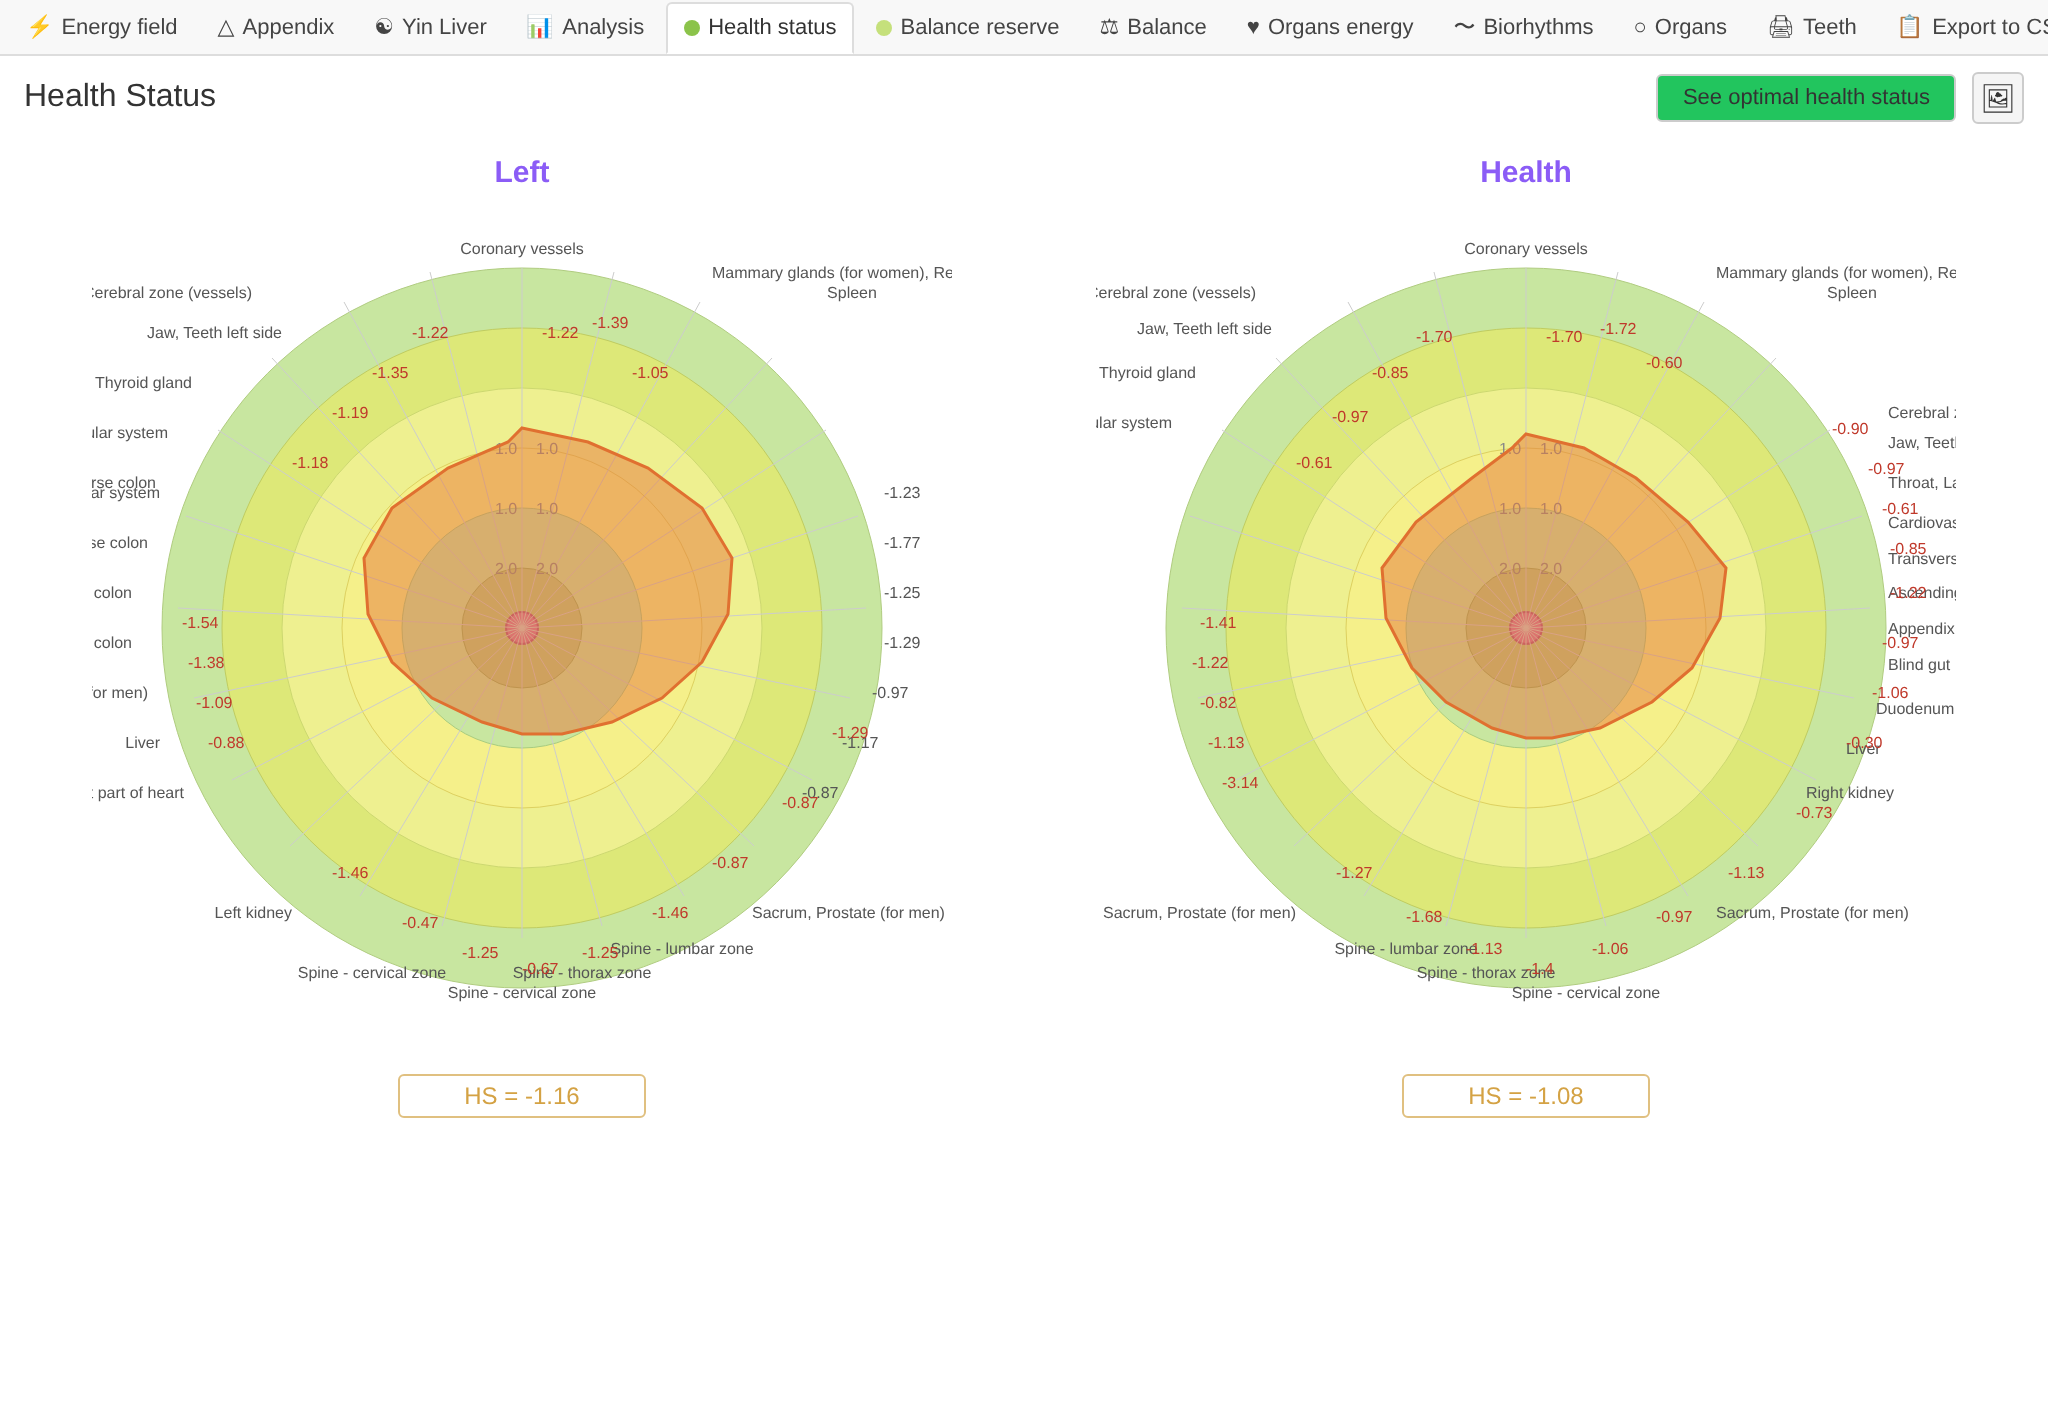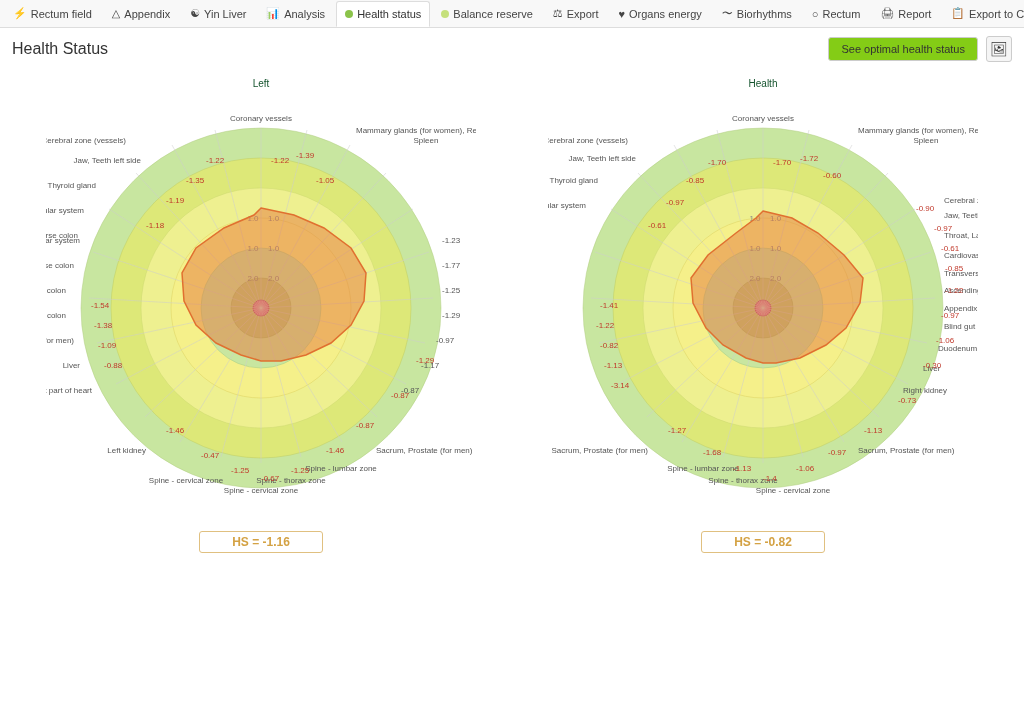--- a/index.html
+++ b/index.html
@@ -53,21 +53,21 @@
     .header-right {
       display: flex;
       align-items: center;
       gap: 8px;
     }
     .btn-optimal {
       padding: 5px 12px;
       font-size: 11px;
       border: 1px solid #ccc;
       border-radius: 3px;
-      background: #84cc16;
+      background: #22c55e;
       cursor: pointer;
       color: #333;
     }
     .btn-image {
       width: 26px; height: 26px;
       border: 1px solid #ccc;
       border-radius: 3px;
       background: #f5f5f5;
       cursor: pointer;
       display: flex; align-items: center; justify-content: center;
@@ -83,46 +83,46 @@
       gap: 20px;
     }
     .chart-container {
       display: flex;
       flex-direction: column;
       align-items: center;
       position: relative;
       flex: 1;
     }
     .chart-title {
-      color: #14532d;
-      font-size: 10px;
+      color: #8b5cf6;
+      font-size: 15px;
       margin-bottom: 4px;
+      font-weight: bold;
     }
     .radar-wrapper {
       position: relative;
       width: 430px;
       height: 430px;
     }
     .chart-hs {
       margin-top: 8px;
       font-size: 12px;
       color: #d4a244;
       border: 1px solid #e0c080;
       padding: 3px 32px;
       border-radius: 3px;
-      font-weight: bold;
     }
   </style>
 </head>
 <body>
 
 <div class="top-nav">
   <div class="nav-tab">
     <span>⚡</span>
-    <span>Rectum field</span>
+    <span>Energy field</span>
   </div>
   <div class="nav-tab">
     <span>△</span>
     <span>Appendix</span>
   </div>
   <div class="nav-tab">
     <span>☯</span>
     <span>Yin Liver</span>
   </div>
   <div class="nav-tab">
@@ -132,37 +132,37 @@
   <div class="nav-tab active">
     <span class="dot" style="background:#8bc34a;"></span>
     <span>Health status</span>
   </div>
   <div class="nav-tab">
     <span class="dot" style="background:#c5e07b;"></span>
     <span>Balance reserve</span>
   </div>
   <div class="nav-tab">
     <span>⚖</span>
-    <span>Export</span>
+    <span>Balance</span>
   </div>
   <div class="nav-tab">
     <span>♥</span>
     <span>Organs energy</span>
   </div>
   <div class="nav-tab">
     <span>〜</span>
     <span>Biorhythms</span>
   </div>
   <div class="nav-tab">
     <span>○</span>
-    <span>Rectum</span>
+    <span>Organs</span>
   </div>
   <div class="nav-tab">
     <span>🖨</span>
-    <span>Report</span>
+    <span>Teeth</span>
   </div>
   <div class="nav-tab">
     <span>📋</span>
     <span>Export to CSV</span>
   </div>
 
 </div>
 
 <div class="page-header">
   <h2 class="page-title">Health Status</h2>
@@ -421,16 +421,16 @@
         <text x="375" y="275" font-size="8" fill="#c0392b">-0.30</text>
         <text x="388" y="250" font-size="8" fill="#c0392b">-1.06</text>
         <text x="393" y="225" font-size="8" fill="#c0392b">-0.97</text>
         <text x="397" y="200" font-size="8" fill="#c0392b">-1.22</text>
         <text x="397" y="178" font-size="8" fill="#c0392b">-0.85</text>
         <text x="393" y="158" font-size="8" fill="#c0392b">-0.61</text>
         <text x="386" y="138" font-size="8" fill="#c0392b">-0.97</text>
         <text x="368" y="118" font-size="8" fill="#c0392b">-0.90</text>
       </svg>
     </div>
-    <div class="chart-hs">HS = -0.82</div>
+    <div class="chart-hs">HS = -1.08</div>
   </div>
 
 </div>
 
 </body></html>

